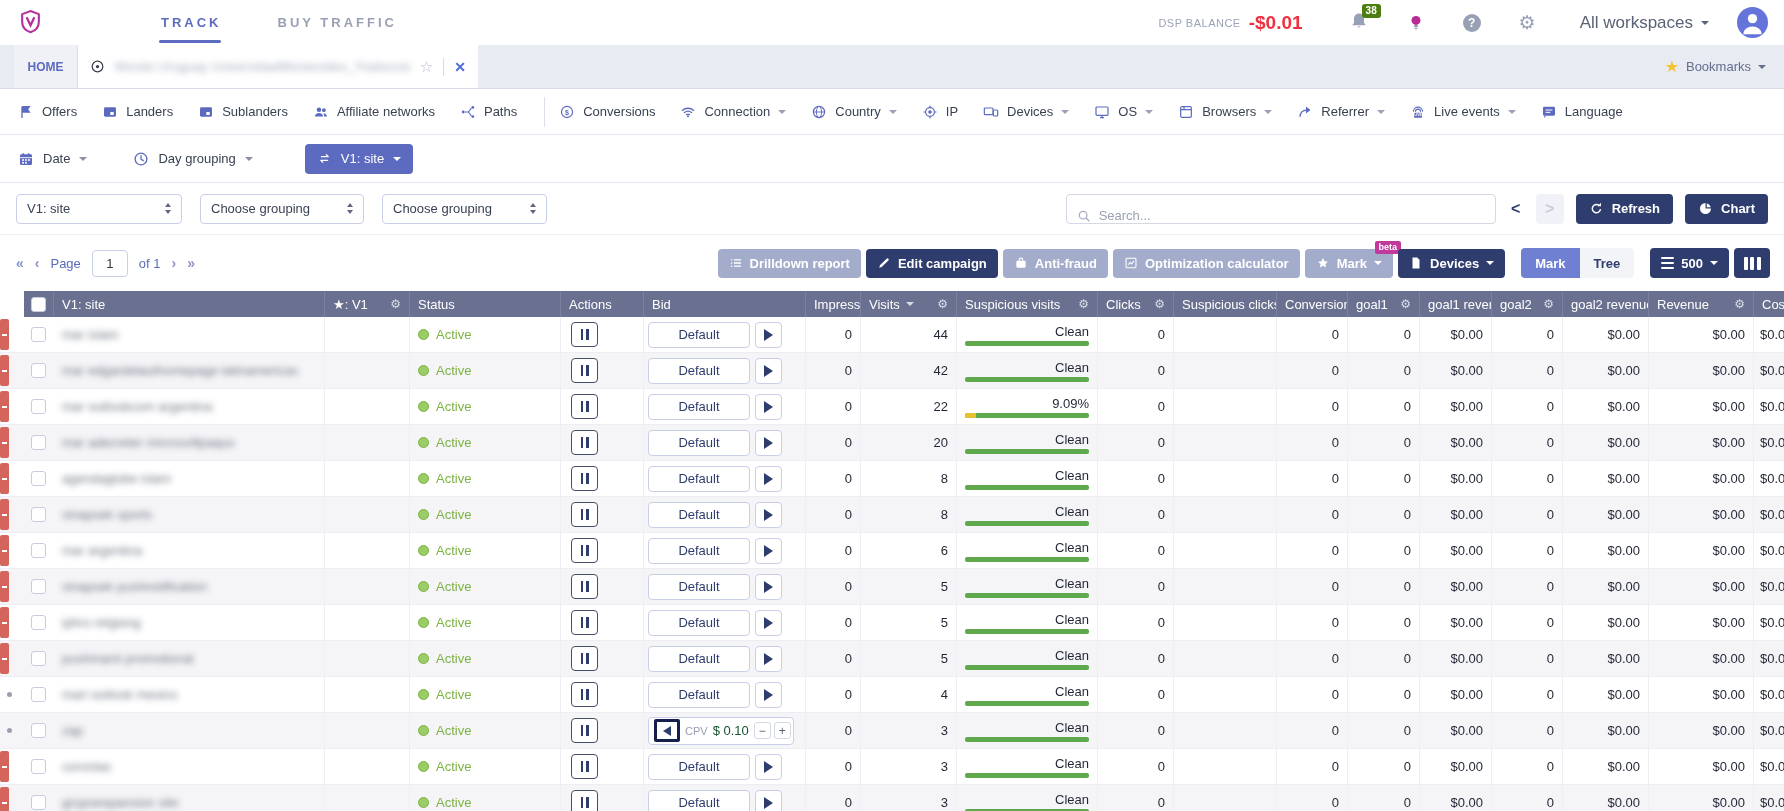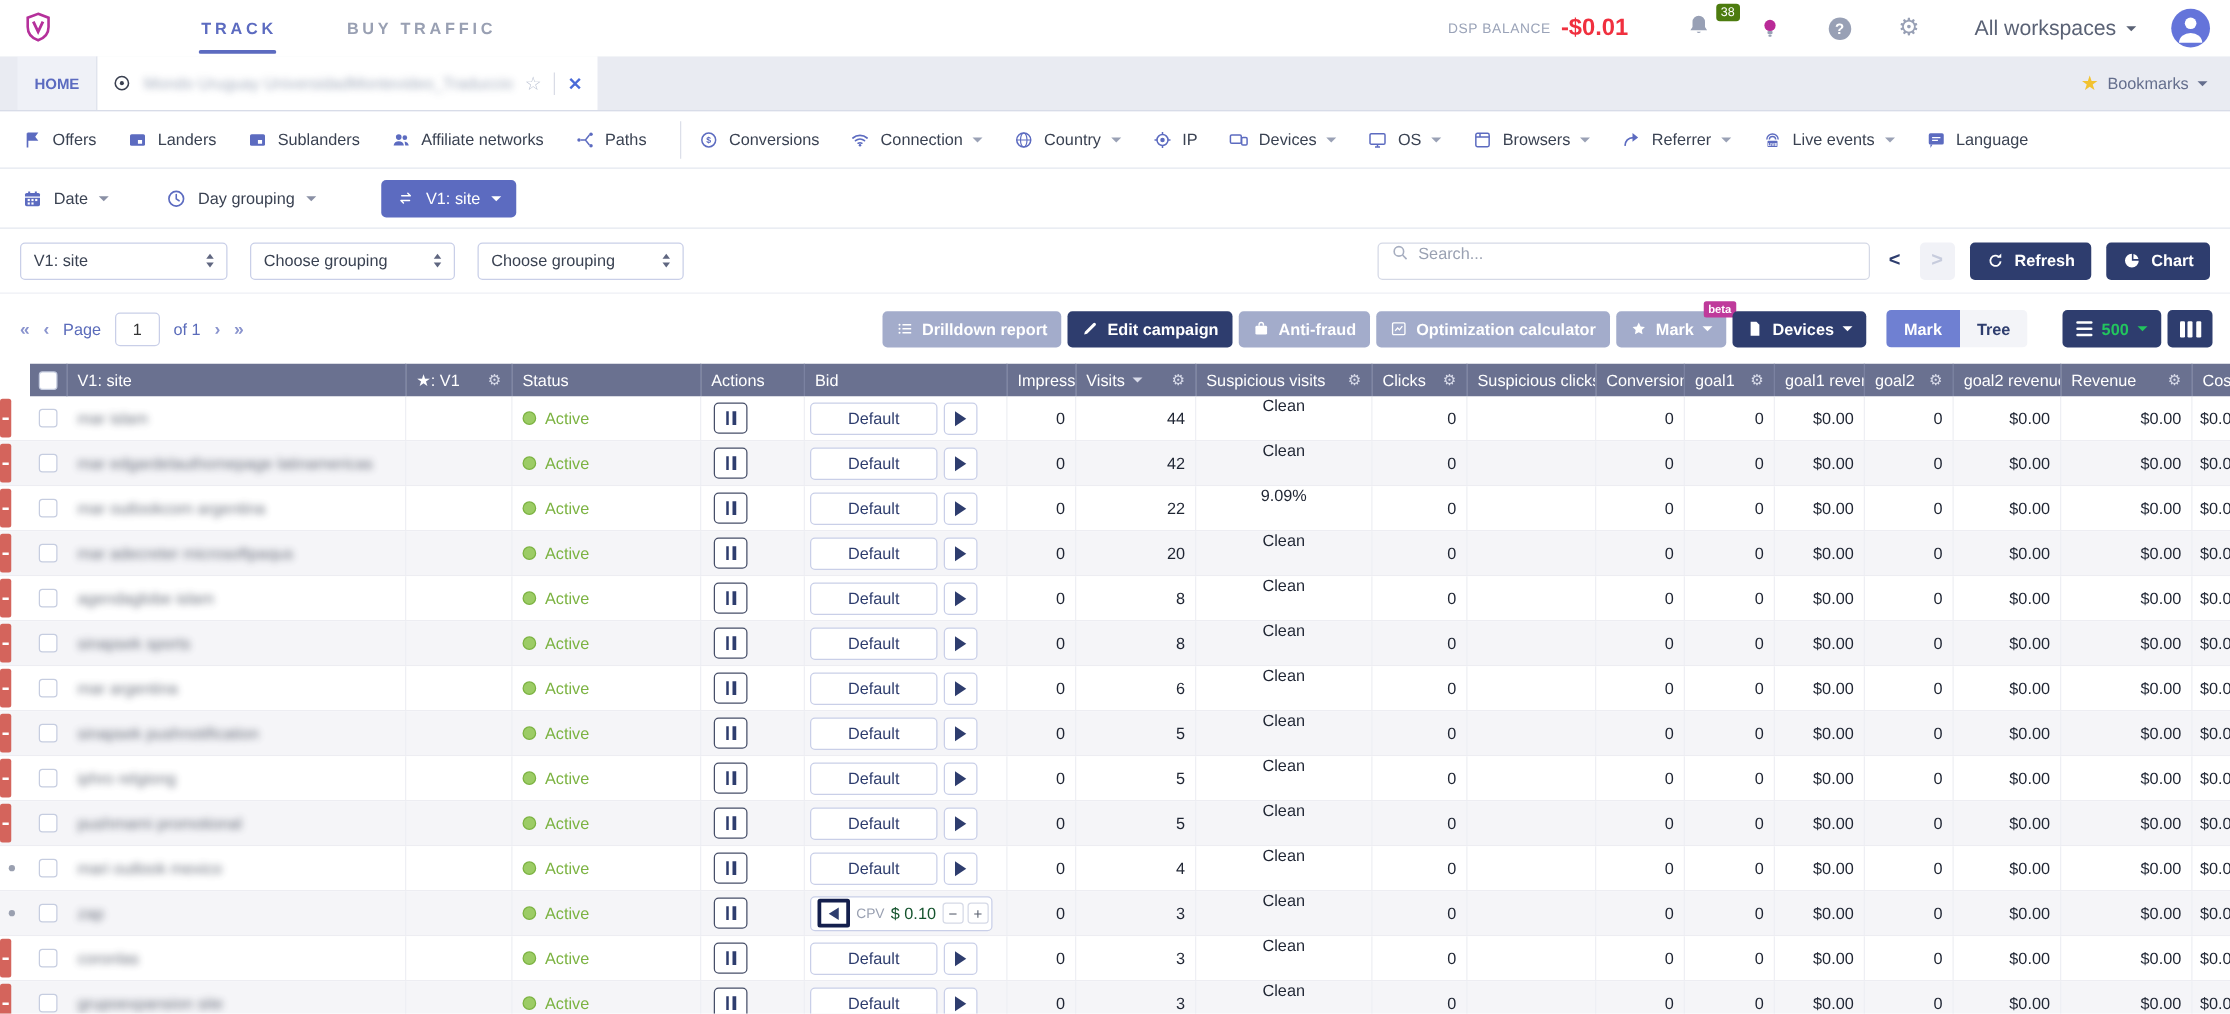--- a/index.html
+++ b/index.html
@@ -20,21 +20,21 @@
   .topbar{height:45px;display:flex;align-items:center;background:#fff;position:relative}
   .logo{margin-left:18px}
   .nav-track{margin-left:118px;font-size:13px;letter-spacing:3px;color:var(--indigo);font-weight:700;position:relative}
   .nav-track::after{content:"";position:absolute;left:-2px;width:62px;height:3px;background:var(--indigo);bottom:-13px;border-radius:2px}
   .nav-buy{margin-left:56px;font-size:13px;letter-spacing:3px;color:#99A0B3;font-weight:700}
   .top-right{margin-left:auto;display:flex;align-items:center;margin-right:16px}
   .balance{display:flex;align-items:center;gap:8px}
   .balance-label{font-size:11px;color:#9AA3B8;letter-spacing:.5px}
   .balance-value{font-size:19px;color:#F0303F;font-weight:700}
   .bell-wrap{position:relative;margin-left:46px}
-  .bell-badge{position:absolute;top:-7px;left:24px;background:#4d7c0f;color:#fff;font-size:10px;font-weight:400;border-radius:3px;padding:1.5px 4px}
+  .bell-badge{position:absolute;top:-7px;left:13px;background:#4d7c0f;color:#fff;font-size:10px;font-weight:700;border-radius:3px;padding:1.5px 4px}
   .bulb-wrap{margin-left:38px}
   .help-circle{margin-left:38px;width:18px;height:18px;border-radius:50%;background:#98A0B5;color:#fff;font-size:12px;font-weight:700;display:flex;align-items:center;justify-content:center}
   .gear-top{margin-left:38px;font-size:19px;color:#98A0B5;line-height:1}
   .workspaces{margin-left:44px;display:flex;align-items:center;gap:8px;font-size:17px;color:#5A6275}
   .workspaces .car{color:#5A6275}
   .avatar{margin-left:28px;width:31px;height:31px;border-radius:50%;background:#6474DA;overflow:hidden;display:flex;align-items:flex-end;justify-content:center}
 
   
   .tabbar{height:44px;background:#E9EBF2;border-bottom:1px solid #D8DCE8;display:flex;align-items:stretch}
   .tab-home{width:64px;margin-left:14px;background:#EFF1F7;border-right:1px solid #DCDFEA;display:flex;align-items:center;justify-content:center;font-size:12px;color:var(--indigo);font-weight:600}
@@ -61,21 +61,21 @@
   .date-item .ico{color:var(--indigo)}
   .date-item .car{color:#8A90A5}
   .dim-chip{display:flex;align-items:center;gap:9px;background:var(--indigo);color:#fff;font-size:13px;height:30px;padding:0 12px;border-radius:4px;margin-left:6px}
   .dim-chip .car{color:#fff}
 
   
   .controlsrow{height:52px;border-bottom:1px solid #EEF0F5;display:flex;align-items:center;padding:0 16px}
   .sel{height:30px;border:1px solid #C9CFE8;border-radius:4px;background:#fff;display:flex;align-items:center;padding:0 10px;font-size:13px;color:#3A4252;margin-right:18px}
   .sel-0{width:166px}.sel-1{width:164px}.sel-2{width:165px}
   .ctrl-spacer{flex:1}
-  .searchbox{width:394px;height:30px;border:1px solid #D5D9E6;border-radius:4px;display:flex;align-items:flex-start;gap:8px;padding:0 10px;background:#fff}
+  .searchbox{width:430px;height:30px;border:1px solid #D5D9E6;border-radius:4px;display:flex;align-items:flex-end;gap:8px;padding:0 10px;background:#fff}
   .searchbox input{flex:1;border:none;outline:none;font-size:13px;color:#333;font-family:inherit;background:transparent}
   .searchbox input::placeholder{color:#9AA1B2}
   .rangebox{width:268px;height:30px;border:1px solid #D5D9E6;border-radius:4px;display:flex;align-items:center;gap:6px;padding:0 8px;margin-left:12px;background:#fff}
   .range-label{font-size:13px;color:#9AA1B2;white-space:nowrap}
   .range-value{font-size:13px;color:#14192B;font-weight:700;white-space:nowrap}
   .nav-arrow{width:28px;height:30px;display:flex;align-items:center;justify-content:center;font-size:16px;font-weight:700;margin-left:6px;border-radius:4px}
   .nav-prev{color:var(--navy)}
   .nav-next{color:#C7CCDD;background:#F1F2F7}
   .btn-navy{height:30px;background:var(--navy);border-radius:4px;color:#fff;font-size:13px;font-weight:700;display:flex;align-items:center;gap:8px;padding:0 13px;margin-left:12px}
   .btn-navy .ico{color:#fff}
@@ -87,21 +87,21 @@
   .page-input{width:36px;height:27px;border:1px solid #C9CFE8;border-radius:4px;text-align:center;font-size:13px;color:#333;outline:none;font-family:inherit}
   .tb-buttons{margin-left:auto;display:flex;align-items:center;gap:5px}
   .tb-btn{height:29px;border-radius:4px;display:flex;align-items:center;gap:7px;padding:0 11px;font-size:13px;font-weight:700;color:#fff;position:relative;cursor:pointer}
   .tb-btn.light{background:var(--lightbtn)}
   .tb-btn.dark{background:var(--navy)}
   .tb-btn .ico{color:#fff}
   .beta-badge{position:absolute;top:-8px;right:-8px;background:#BF3A9B;color:#fff;font-size:9px;font-weight:700;padding:1.5px 4px;border-radius:2px}
   .seg{display:flex;margin-left:16px;border-radius:4px;overflow:hidden}
   .seg-btn{height:30px;display:flex;align-items:center;padding:0 14px;font-size:13px;font-weight:700;background:#F3F4F8;color:var(--navy)}
   .seg-btn.on{background:#6F80D2;color:#fff}
-  .rows-btn{margin-left:28px;height:30px;background:var(--navy);border-radius:4px;color:#22c55e;font-size:13px;font-weight:700;display:flex;align-items:center;gap:7px;padding:0 11px}
+  .rows-btn{margin-left:16px;height:30px;background:var(--navy);border-radius:4px;color:#ffffff;font-size:13px;font-weight:700;display:flex;align-items:center;gap:7px;padding:0 11px}
   .hbars{display:flex;flex-direction:column;gap:2.5px}
   .hbars i{display:block;width:13px;height:2.5px;background:#fff;border-radius:1px}
   .cols-btn{margin-left:5px;width:36px;height:30px;background:var(--navy);border-radius:4px;display:flex;align-items:center;justify-content:center;gap:2.5px}
   .cols-btn i{display:block;width:4px;height:13px;background:#fff;border-radius:1px}
 
   
   .thead{display:grid;grid-template-columns:var(--cols);height:26px}
   .hgutter{background:#fff}
   .hcheck{background:var(--headbg);display:flex;align-items:center;padding-left:7px;border-right:1px solid #7B82A1}
   .hcell{background:var(--headbg);color:#fff;font-size:13px;display:flex;align-items:center;gap:6px;padding:0 8px;border-right:1px solid #7B82A1;overflow:hidden;white-space:nowrap;cursor:pointer}
@@ -131,21 +131,21 @@
   .bid-box{width:102px;height:26px;border:1px solid #C9CFE8;border-radius:4px;background:#fff;display:flex;align-items:center;justify-content:center;color:var(--navy);font-size:13px}
   .bid-play{width:27px;height:26px;border:1px solid #C9CFE8;border-radius:4px;background:#fff;margin-left:5px;display:flex;align-items:center;justify-content:center}
   .tri-r{width:0;height:0;border-top:6px solid transparent;border-bottom:6px solid transparent;border-left:9px solid var(--navy)}
   .bid-cpv{width:146px;height:28px;border:1px solid #C9CFE8;border-radius:4px;background:#fff;display:flex;align-items:center;padding:0 5px;gap:5px}
   .cpv-toggle{width:26px;height:23px;border:3px solid #141F4D;border-radius:2px;background:#fff;display:flex;align-items:center;justify-content:center;flex:none}
   .tri-l{width:0;height:0;border-top:5px solid transparent;border-bottom:5px solid transparent;border-right:8px solid var(--navy)}
   .cpv-label{color:#9AA1B2;font-size:11px}
   .cpv-value{color:#14532d;font-size:13px}
   .step{margin-left:auto;display:flex;gap:3px}
   .step b{width:17px;height:17px;border:1px solid #D5D9E6;border-radius:3px;color:#5A6170;font-size:12px;font-weight:400;display:flex;align-items:center;justify-content:center}
-  .cell-susp{display:flex;flex-direction:row;justify-content:center;align-items:stretch;padding:0 8px}
+  .cell-susp{display:flex;flex-direction:column;justify-content:center;align-items:stretch;padding:0 8px}
   .susp-label{text-align:right;line-height:15px;font-size:13px;color:#1F2533}
   .susp-bar{height:5px;border-radius:2px;background:#5FA84D;position:relative;overflow:hidden;margin-top:2px}
   .susp-yellow{position:absolute;left:0;top:0;height:100%;background:#E6C233}
 </style>
 </head>
 <body>
 
 <div class="topbar">
   <span class="ico logo">
     <svg width="25" height="28" viewBox="0 0 24 26">

